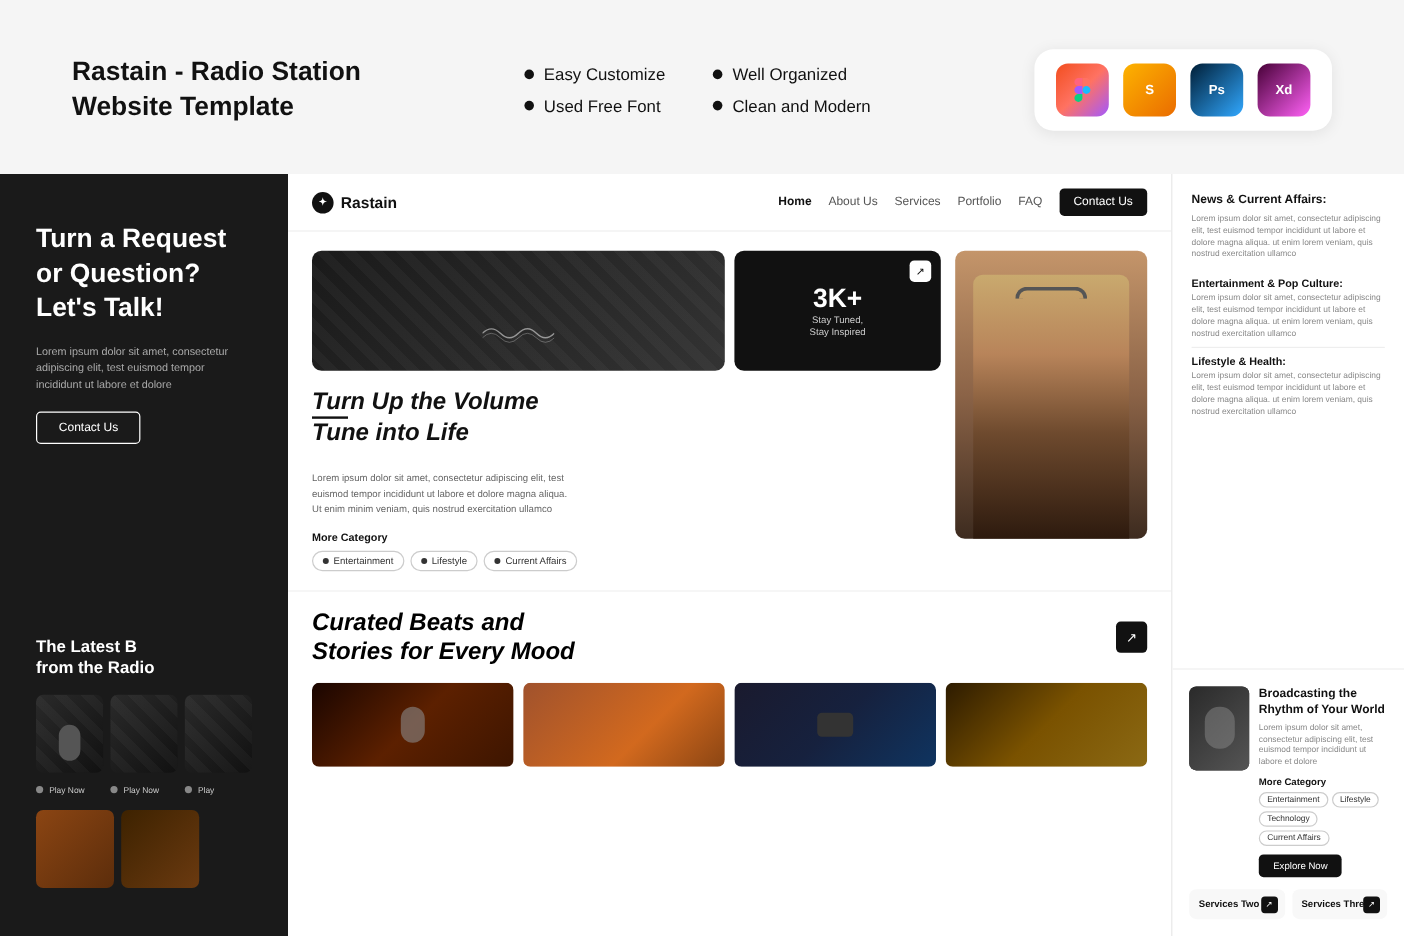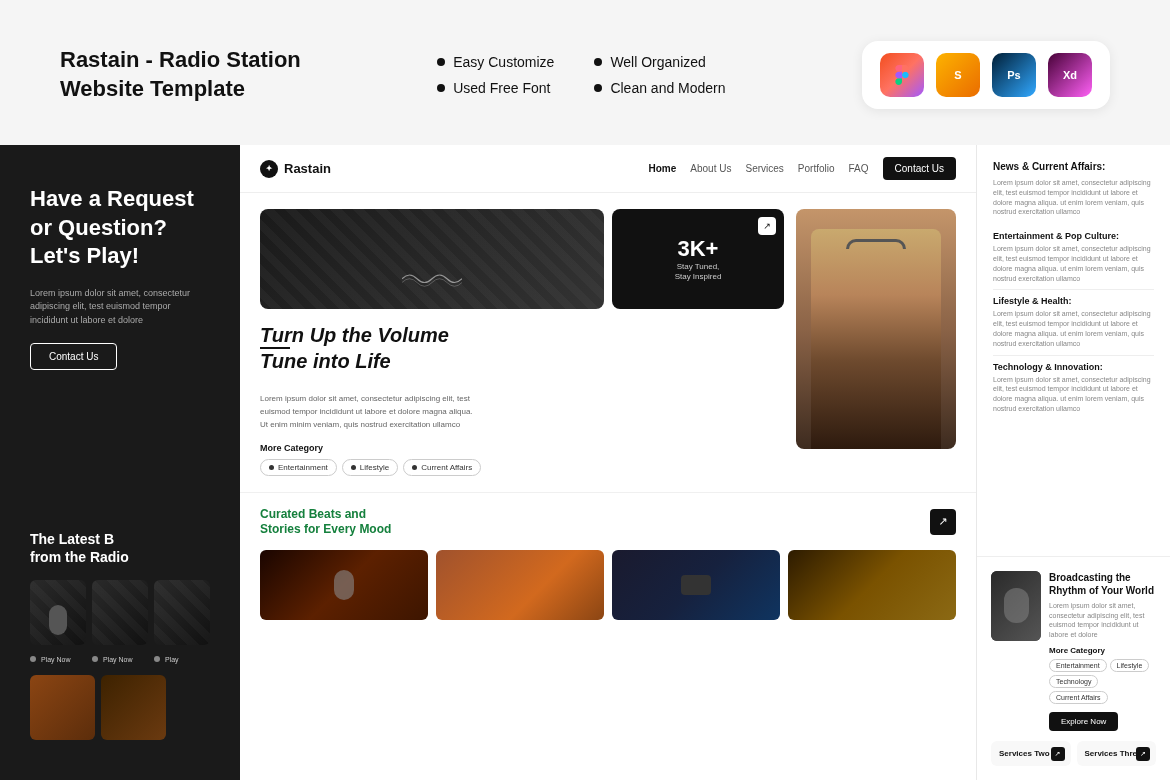--- a/index.html
+++ b/index.html
@@ -399,24 +399,25 @@
     
     .curated-section {
       padding: 14px 20px;
       display: flex;
       align-items: center;
       justify-content: space-between;
       border-top: 1px solid #f0f0f0;
     }
 
     .curated-title {
-      font-size: 12px;
+      font-size: 20px;
       font-weight: 800;
-      color: #15803d;
+      color: #000000;
       line-height: 1.2;
+      font-style: italic;
     }
 
     .curated-arrow {
       width: 26px;
       height: 26px;
       background: #111;
       border-radius: 4px;
       display: flex;
       align-items: center;
       justify-content: center;
@@ -662,21 +663,21 @@
     <div class="tool-icon tool-sketch" style="font-size:11px; color:#fff; font-weight:800;">S</div>
     <div class="tool-icon tool-ps" style="font-size:11px;">Ps</div>
     <div class="tool-icon tool-xd" style="font-size:11px;">Xd</div>
   </div>
 </div>
 
 <div class="main-content">
 
   <div class="left-panel">
     <div class="left-panel-top">
-      <h2>Have a Request or Question? Let's Play!</h2>
+      <h2>Turn a Request or Question? Let's Talk!</h2>
       <p>Lorem ipsum dolor sit amet, consectetur adipiscing elit, test euismod tempor incididunt ut labore et dolore</p>
       <div class="contact-btn">Contact Us</div>
     </div>
 
     <div class="left-panel-bottom">
       <div class="latest-text">
         <span>The Latest B</span><br>
         <span>from the Radio</span>
       </div>
       <div class="thumb-row">
@@ -823,24 +824,20 @@
     <div class="right-panel-top">
       <div class="news-section">
         <h3>News &amp; Current Affairs:</h3>
         <p style="font-size:7px; color:#888; line-height:1.4; margin-bottom:8px;">Lorem ipsum dolor sit amet, consectetur adipiscing elit, test euismod tempor incididunt ut labore et dolore magna aliqua. ut enim lorem veniam, quis nostrud exercitation ullamco</p>
         <div class="news-item">
           <h4>Entertainment &amp; Pop Culture:</h4>
           <p>Lorem ipsum dolor sit amet, consectetur adipiscing elit, test euismod tempor incididunt ut labore et dolore magna aliqua. ut enim lorem veniam, quis nostrud exercitation ullamco</p>
         </div>
         <div class="news-item">
           <h4>Lifestyle &amp; Health:</h4>
-          <p>Lorem ipsum dolor sit amet, consectetur adipiscing elit, test euismod tempor incididunt ut labore et dolore magna aliqua. ut enim lorem veniam, quis nostrud exercitation ullamco</p>
-        </div>
-        <div class="news-item">
-          <h4>Technology &amp; Innovation:</h4>
           <p>Lorem ipsum dolor sit amet, consectetur adipiscing elit, test euismod tempor incididunt ut labore et dolore magna aliqua. ut enim lorem veniam, quis nostrud exercitation ullamco</p>
         </div>
       </div>
     </div>
 
     <div class="right-bottom">
       <div class="broadcast-card">
         <div class="broadcast-img">
           <div style="width:100%; height:100%; background: linear-gradient(135deg,#2a2a2a,#555); border-radius:6px; display:flex; align-items:center; justify-content:center;">
             <div style="width:25px; height:35px; background:#888; border-radius:12px; opacity:0.5;"></div>

